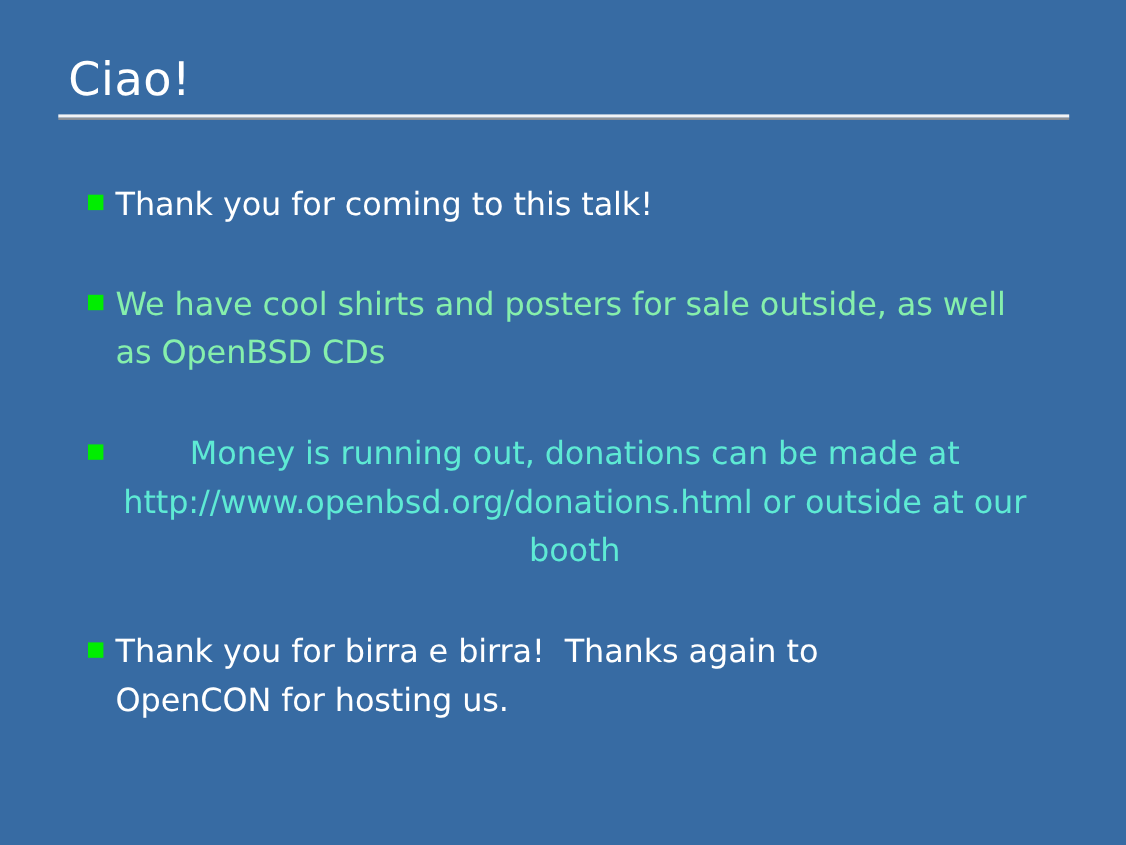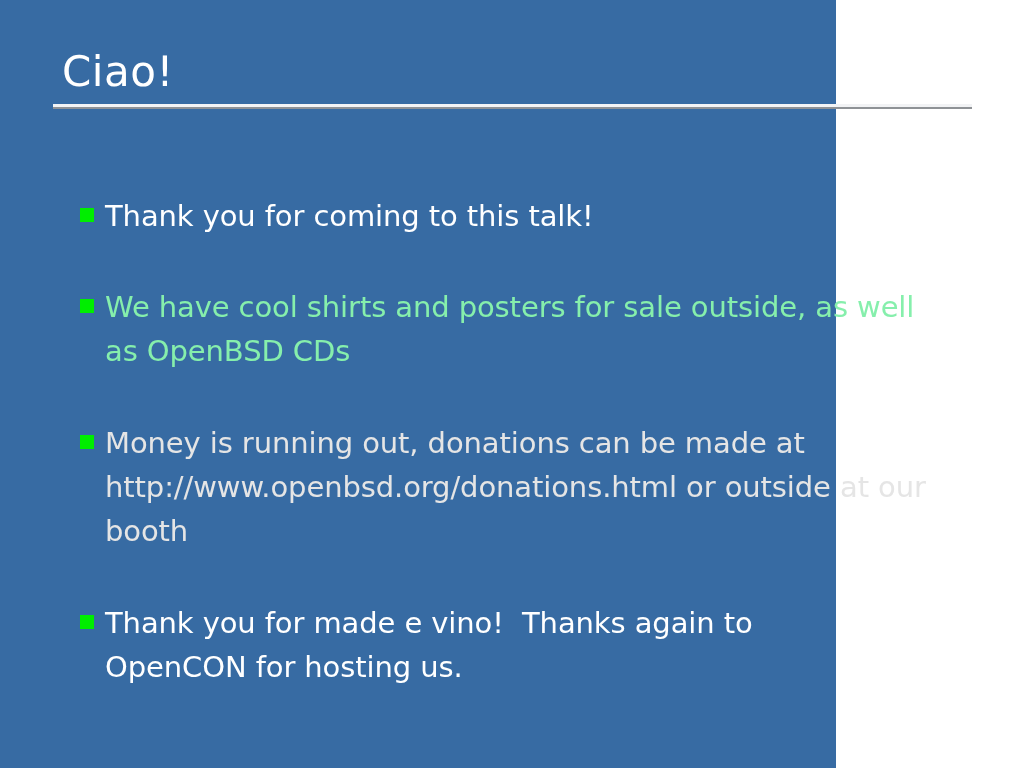--- a/index.html
+++ b/index.html
@@ -9,21 +9,21 @@
   }
   body {
     width: 1024px;
     height: 768px;
     overflow: hidden;
     font-family: "DejaVu Sans", sans-serif;
   }
 
   #slide {
     position: relative;
-    width: 836px;
+    width: 1024px;
     height: 768px;
     background: #376ba3;
     box-sizing: border-box;
   }
 
   
   #title-block {
     position: absolute;
     left: 53px;
     top: 46px;
@@ -108,21 +108,21 @@
     white-space: pre-wrap;
     word-break: normal;
   }
 
   
   #item-1 .bullet-text { max-width: 860px; }
   #item-2 .bullet-text { max-width: 810px; }
   #item-3 .bullet-text { max-width: 835px; }
   #item-4 .bullet-text { max-width: 700px; }
 
-  #item-1 { margin-bottom: 47px; margin-top: 31px; }
+  #item-1 { margin-bottom: 47px; }
   #item-2 { margin-bottom: 48px; }
   #item-3 { margin-bottom: 48px; }
 </style>
 </head>
 <body>
 
 <div id="slide" style="background: rgb(55, 107, 163);">
 
   <div id="title-block">
     <div id="slide-title" style="color: rgb(255, 255, 255);">Ciao!</div>
@@ -140,23 +140,23 @@
       <span class="bullet-text" style="color: rgb(255, 255, 255);">Thank you for coming to this talk!</span>
     </li>
 
     <li class="bullet-item" id="item-2">
       <span class="bullet-marker" style="background: rgb(0, 238, 0);"></span>
       <span class="bullet-text" style="color: #86efac;">We have cool shirts and posters for sale outside, as well as OpenBSD CDs</span>
     </li>
 
     <li class="bullet-item" id="item-3">
       <span class="bullet-marker" style="background: rgb(0, 238, 0);"></span>
-      <span class="bullet-text" style="color: #e5e5e5;">Money is running out, donations can be made at http://www.openbsd.org/donations.html or outside at our booth</span>
+      <span class="bullet-text" style="color: #5eead4; text-align: center;">Money is running out, donations can be made at http://www.openbsd.org/donations.html or outside at our booth</span>
     </li>
 
     <li class="bullet-item" id="item-4">
       <span class="bullet-marker" style="background: rgb(0, 238, 0);"></span>
-      <span class="bullet-text" style="color: rgb(255, 255, 255);">Thank you for made e vino!  Thanks again to OpenCON for hosting us.</span>
+      <span class="bullet-text" style="color: rgb(255, 255, 255);">Thank you for birra e birra!  Thanks again to OpenCON for hosting us.</span>
     </li>
 
   </ul>
 
 </div>
 
 </body></html>

